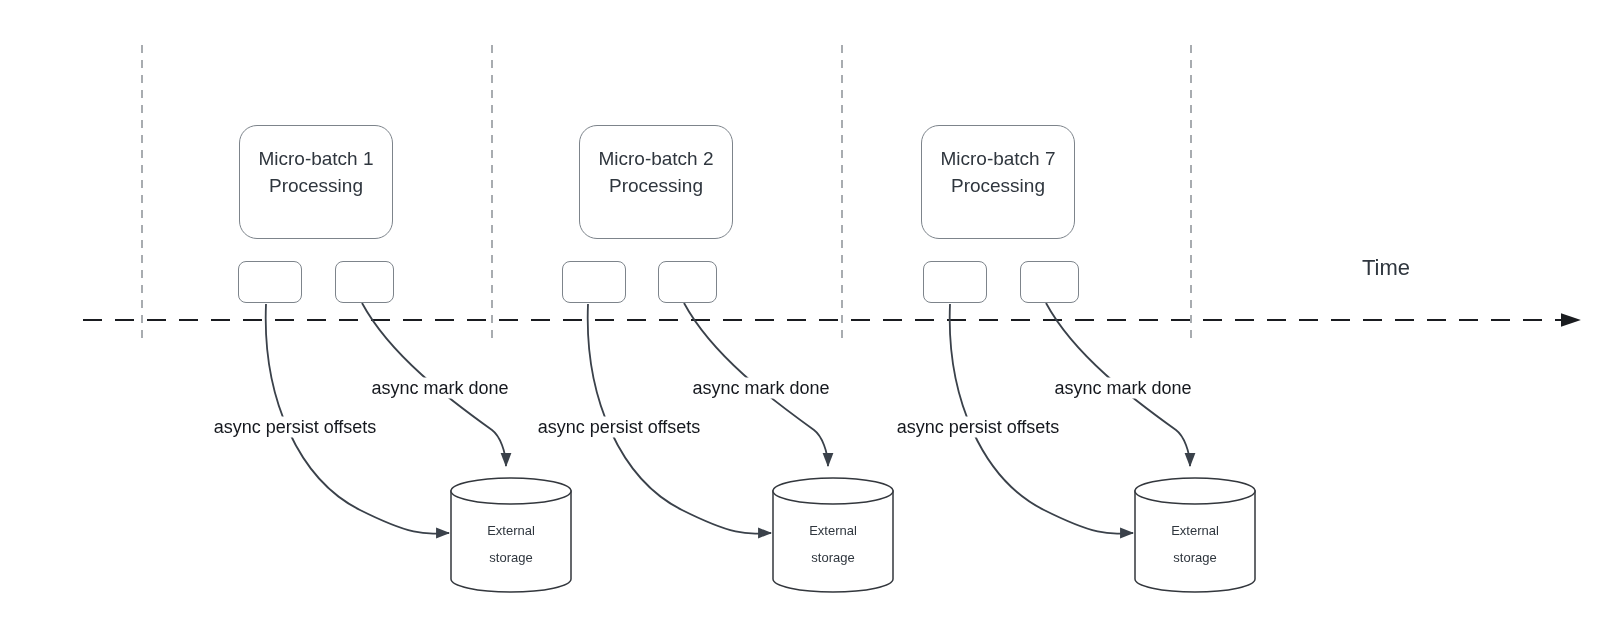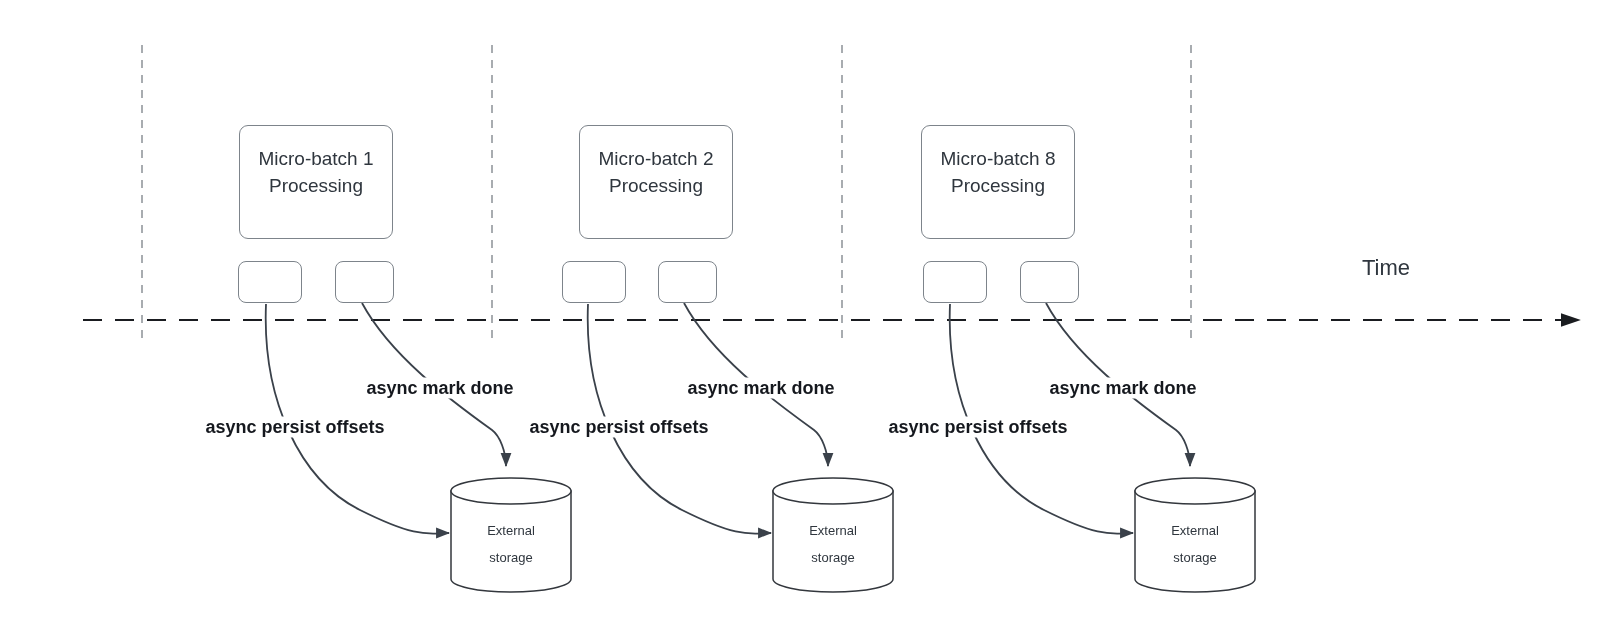--- a/index.html
+++ b/index.html
@@ -51,21 +51,21 @@
   }
   .mk-edge { fill: var(--edge); }
   .mk-time { fill: var(--timeline); }
 
   .mb-box {
     position: absolute;
     width: 154px;
     height: 114px;
     background: #fff;
     border: 1px solid var(--box-border);
-    border-radius: 9px;
+    border-radius: 18px;
     display: flex;
     align-items: center;
     justify-content: center;
     padding-bottom: 20px;
     text-align: center;
     font-size: 19px;
     line-height: 27px;
     color: var(--box-text);
   }
   .task-box {
@@ -73,21 +73,21 @@
     width: 64px;
     height: 42px;
     background: #fff;
     border: 1px solid var(--box-border);
     border-radius: 8px;
   }
   .edge-label {
     position: absolute;
     transform: translate(-50%, -50%);
     font-size: 18px;
-    font-weight: bold;
+    font-weight: normal;
     color: var(--edge-label);
     background: #fff;
     padding: 0 3px;
     white-space: nowrap;
   }
   .storage-label {
     position: absolute;
     transform: translate(-50%, -50%);
     text-align: center;
     font-size: 13px;
@@ -172,21 +172,21 @@
   <div class="task-box" style="left:658px;top:261px;width:59px"></div>
   <div class="edge-label" style="left:619px;top:427px">async persist offsets</div>
   <div class="edge-label" style="left:761px;top:388px">async mark done</div>
   <div class="storage-label" style="left:833px;top:544px">
     <span>External</span><br>
     <span>storage</span>
   </div>
 
   <div class="mb-box" style="left:921px;top:125px">
     <div>
-      <span>Micro-batch 8</span><br>
+      <span>Micro-batch 7</span><br>
       <span>Processing</span>
     </div>
   </div>
   <div class="task-box" style="left:923px;top:261px;width:64px"></div>
   <div class="task-box" style="left:1020px;top:261px;width:59px"></div>
   <div class="edge-label" style="left:978px;top:427px">async persist offsets</div>
   <div class="edge-label" style="left:1123px;top:388px">async mark done</div>
   <div class="storage-label" style="left:1195px;top:544px">
     <span>External</span><br>
     <span>storage</span>

